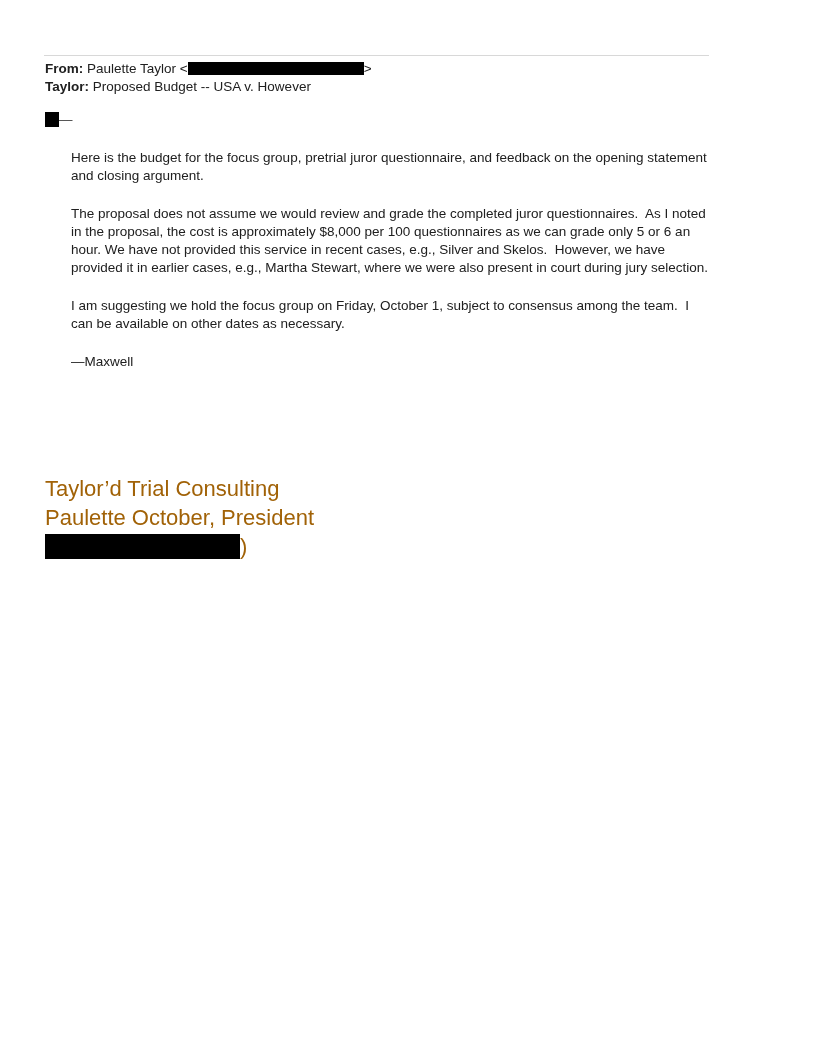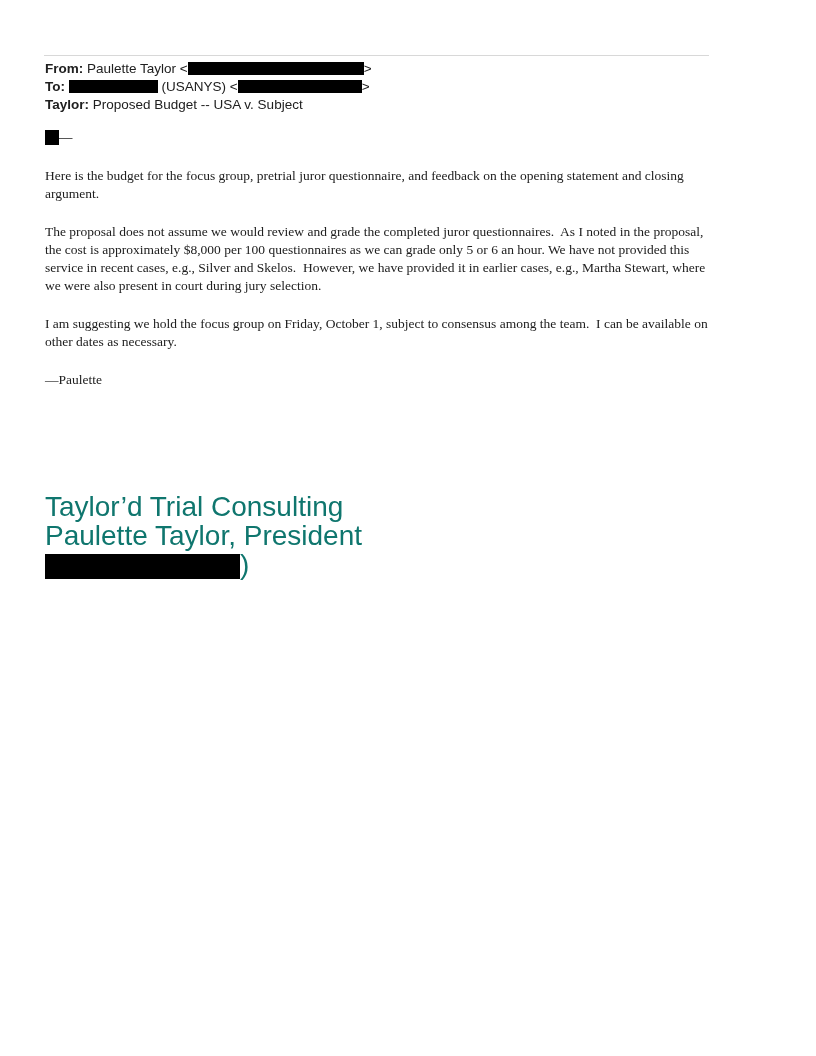--- a/index.html
+++ b/index.html
@@ -43,63 +43,61 @@
     font-size: 13.5px;
     line-height: 18px;
   }
   .redact-greet {
     width: 14px;
     height: 15px;
     vertical-align: -3px;
   }
   .greet-dash { color: #404040; }
   .body-text {
-    margin: 0 45px 0 45px;
+    margin: 0 45px 0 71px;
     font-size: 13.5px;
     line-height: 18px;
-    font-family: Liberation Serif, serif;
   }
   .body-text p {
     margin: 20px 0 0 0;
     white-space: pre-wrap;
   }
   .signature {
     margin: 103px 45px 0 45px;
-    color: #0f766e;
-    font-size: 28px;
+    color: #a16207;
+    font-size: 22px;
     line-height: 29px;
   }
   .sig-line { white-space: pre-wrap; }
   .redact-sig {
     width: 195px;
     height: 25px;
     vertical-align: -5px;
   }
 </style>
 </head>
 <body>
 
 <div class="page">
 
   <div class="top-rule"></div>
 
   <div class="header">
     <div><span class="lbl">From:</span> <span>Paulette Taylor</span> <span>&lt;</span><span class="redact redact-h w-from"></span><span>&gt;</span></div>
-    <div><span class="lbl">To:</span> <span class="redact redact-h w-to1"></span> <span>(USANYS)</span> <span>&lt;</span><span class="redact redact-h w-to2"></span><span>&gt;</span></div>
-    <div><span class="lbl">Taylor:</span> <span>Proposed Budget -- USA v. Subject</span></div>
+    <div><span class="lbl">Taylor:</span> <span>Proposed Budget -- USA v. However</span></div>
   </div>
 
   <div class="greeting"><span class="redact redact-greet"></span><span class="greet-dash">—</span></div>
 
   <div class="body-text">
       <p>Here is the budget for the focus group, pretrial juror questionnaire, and feedback on the opening statement and closing argument.</p>
       <p>The proposal does not assume we would review and grade the completed juror questionnaires.  As I noted in the proposal, the cost is approximately $8,000 per 100 questionnaires as we can grade only 5 or 6 an hour. We have not provided this service in recent cases, e.g., Silver and Skelos.  However, we have provided it in earlier cases, e.g., Martha Stewart, where we were also present in court during jury selection.</p>
       <p>I am suggesting we hold the focus group on Friday, October 1, subject to consensus among the team.  I can be available on other dates as necessary.</p>
-      <p>—Paulette</p>
+      <p>—Maxwell</p>
     </div>
 
   <div class="signature">
     <div class="sig-line">Taylor’d Trial Consulting</div>
-    <div class="sig-line">Paulette Taylor, President</div>
+    <div class="sig-line">Paulette October, President</div>
     <div class="sig-line"><span class="redact redact-sig"></span><span>)</span></div>
   </div>
 
 </div>
 
 </body></html>

